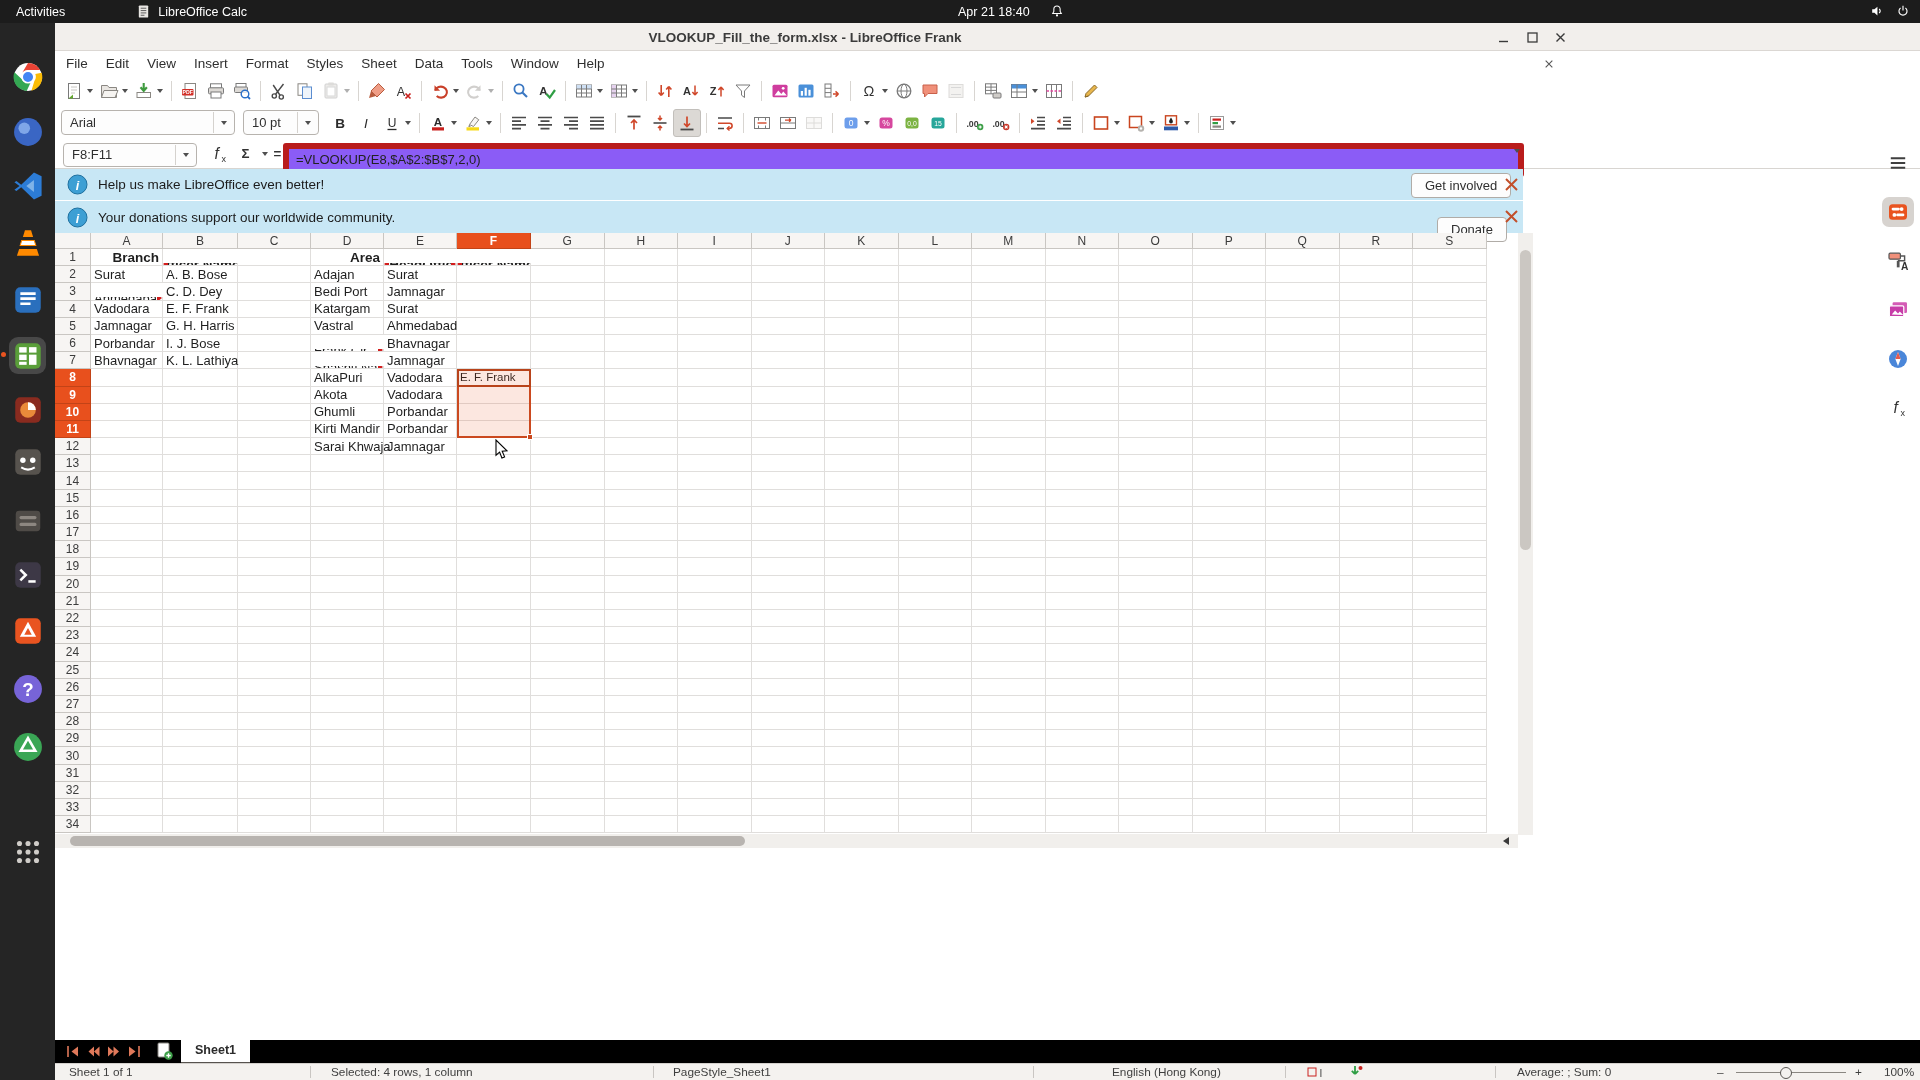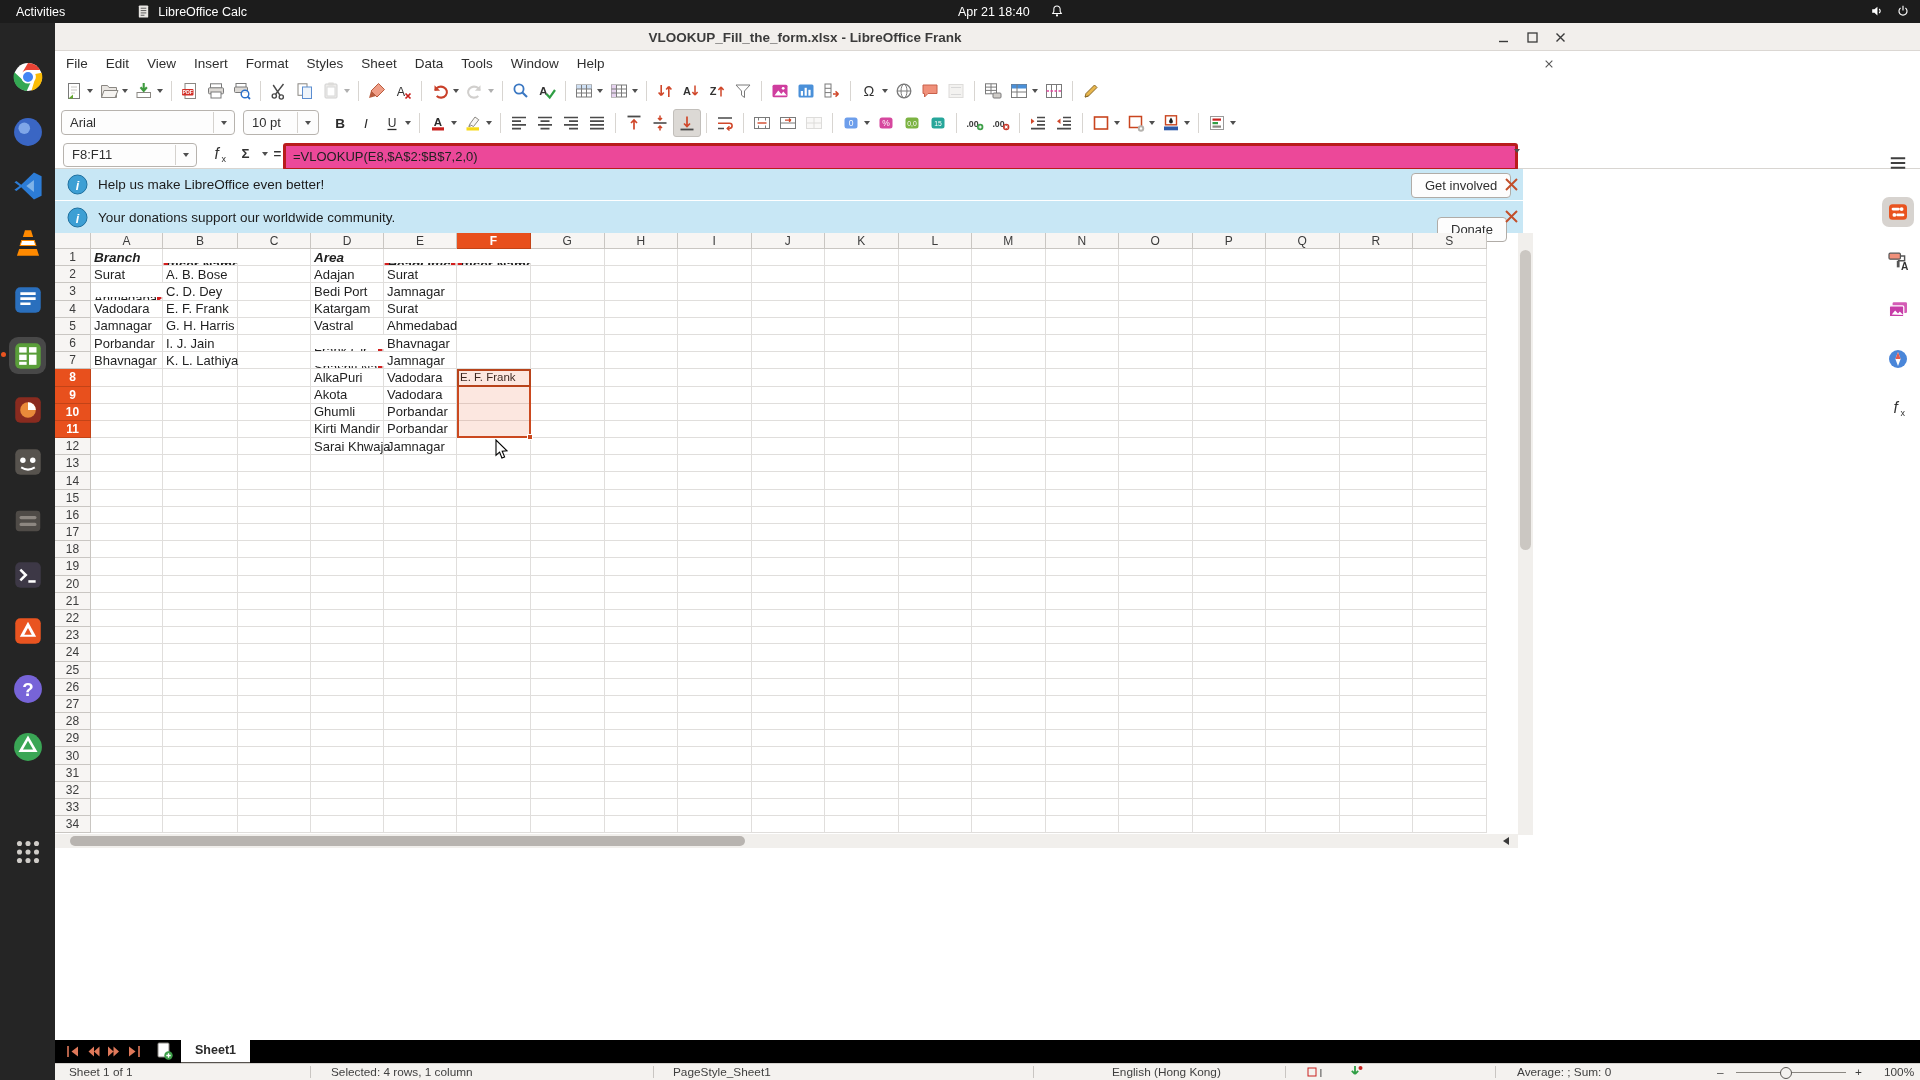--- a/index.html
+++ b/index.html
@@ -51,42 +51,42 @@
   .combo{height:23px;background:#fdfdfd;border:1px solid #b7b3ae;border-radius:4px;display:flex;
          align-items:center;font-size:13px;color:#2f2f2f;margin-right:8px;}
   .combo .cval{padding:0 8px;flex:1;}
   .combo .dd{margin:0 7px;}
 
   
   .fbar{left:55px;top:139px;width:1865px;height:30px;background:#fff;border-bottom:1px solid #d8d5d1;
         display:flex;align-items:center;}
   .namebox{position:absolute;left:8px;top:3.5px;width:132px;height:22px;}
   .fico{width:24px;height:22px;display:flex;align-items:center;justify-content:center;}
-  .finput{position:absolute;left:228px;top:3.5px;width:1222px;height:22px;background:#ec4899;
-          border:3px solid #b91c1c;border-radius:3px;font-size:13px;display:flex;align-items:center;
+  .finput{position:absolute;left:228px;top:3.5px;width:1222px;height:22px;background:#8b5cf6;
+          border:6px solid #b91c1c;border-radius:3px;font-size:13px;display:flex;align-items:center;
           padding-left:7px;color:#222;}
   .fexpand{position:absolute;left:1456px;top:10px;}
 
   
   .notif{left:55px;width:1468px;height:32px;background:#c8e7f5;display:flex;align-items:center;
          font-size:13.5px;color:#1c1c1c;}
   .ninfo{width:21px;height:21px;margin:0 10px 0 12px;}
   .nbtn{position:absolute;height:23px;background:#fdfdfd;border:1px solid #b0aca7;border-radius:4px;
         font-size:13px;display:flex;align-items:center;padding:0 13px;color:#2f2f2f;}
   .nclose{position:absolute;width:17px;height:17px;}
 
   
   .gridwrap{left:55px;top:233px;width:1432px;height:601px;display:grid;background:#fff;}
   .hcell{background:#f7f5f3;border-right:1px solid #c9c6c2;border-bottom:1px solid #c9c6c2;
          display:flex;align-items:center;justify-content:center;font-size:12px;color:#3c3c3c;}
   .hcell.sel{background:#e8501d;color:#fff;font-weight:bold;border-right-color:#c24317;border-bottom-color:#c24317;}
   .cell{border-right:1px solid #e0dedc;border-bottom:1px solid #e0dedc;font-size:13px;color:#1f1f1f;
         display:flex;align-items:center;padding:0 3px;position:relative;white-space:nowrap;}
   .cell.b{font-weight:bold;font-size:13.5px;}
-  .cell.ctr{justify-content:flex-start;font-style:italic;}
+  .cell.ctr{justify-content:flex-end;}
   .cell.clip{overflow:hidden;margin-top:14px;}
   .cell.u .ctext{text-decoration:underline;}
   .cell.sm{font-size:11.5px;}
   .ctext{position:relative;z-index:1;}
   .clipL,.clipR{position:absolute;top:50%;margin-top:-4px;width:0;height:0;z-index:2;
                 border-top:4px solid transparent;border-bottom:4px solid transparent;}
   .clipL{left:0;border-right:5px solid #d21d1d;}
   .clipR{right:0;border-left:5px solid #d21d1d;}
   .selrange{background:rgba(233,84,32,.14);border:2px solid #cb491f;z-index:3;}
   .selactive{border:2px solid #b8431b;z-index:4;}
@@ -1099,21 +1099,21 @@
       <div class="cell"></div>
       <div class="cell"></div>
       <div class="cell"></div>
       <div class="cell"></div>
       <div class="cell"></div>
       <div class="hcell">6</div>
       <div class="cell">
         <span class="ctext">Porbandar</span>
       </div>
       <div class="cell">
-        <span class="ctext">I. J. Jain</span>
+        <span class="ctext">I. J. Bose</span>
       </div>
       <div class="cell"></div>
       <div class="cell clip">
         <span class="ctext">Frank Cir</span>
         <span class="clipR"></span>
       </div>
       <div class="cell">
         <span class="ctext">Bhavnagar</span>
       </div>
       <div class="cell"></div>

